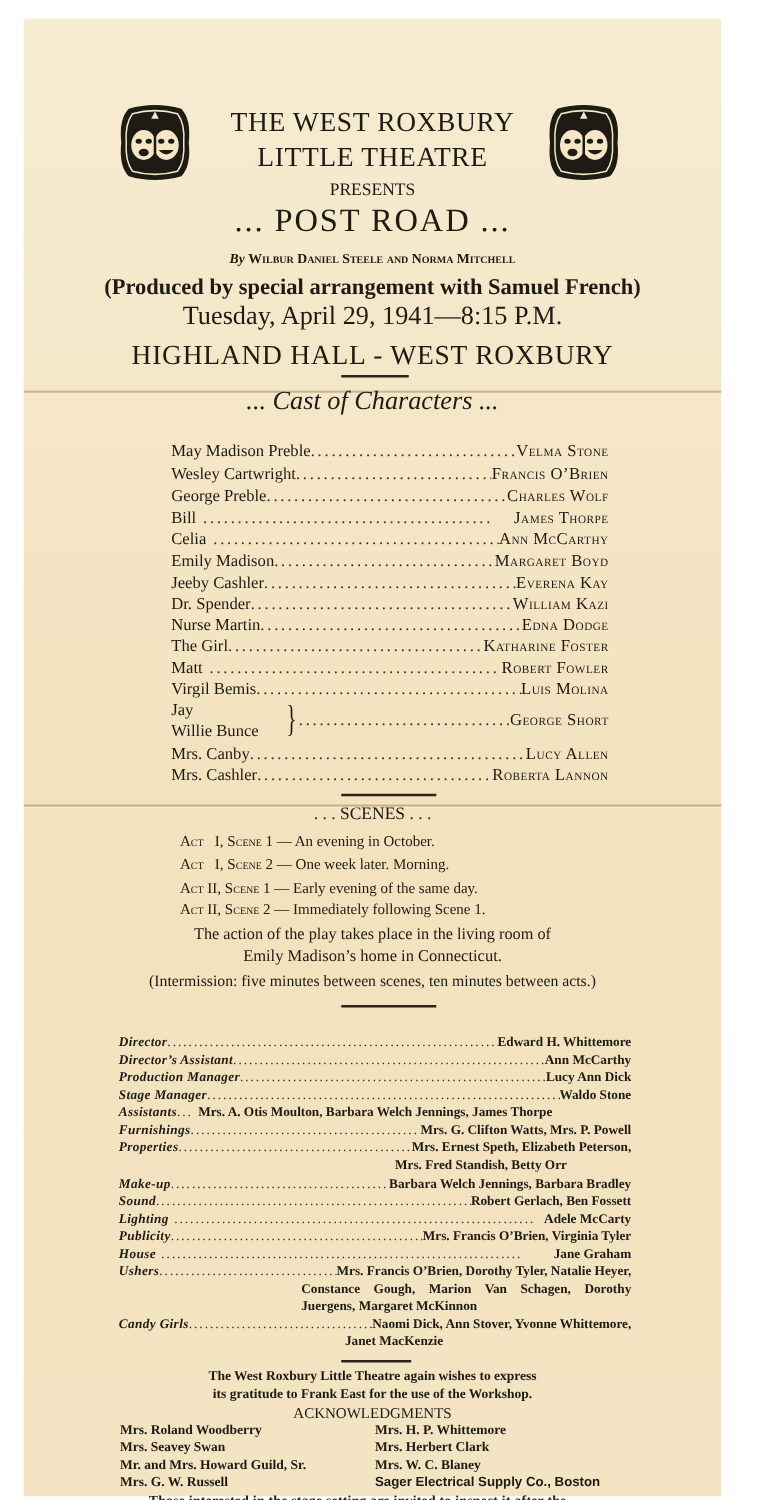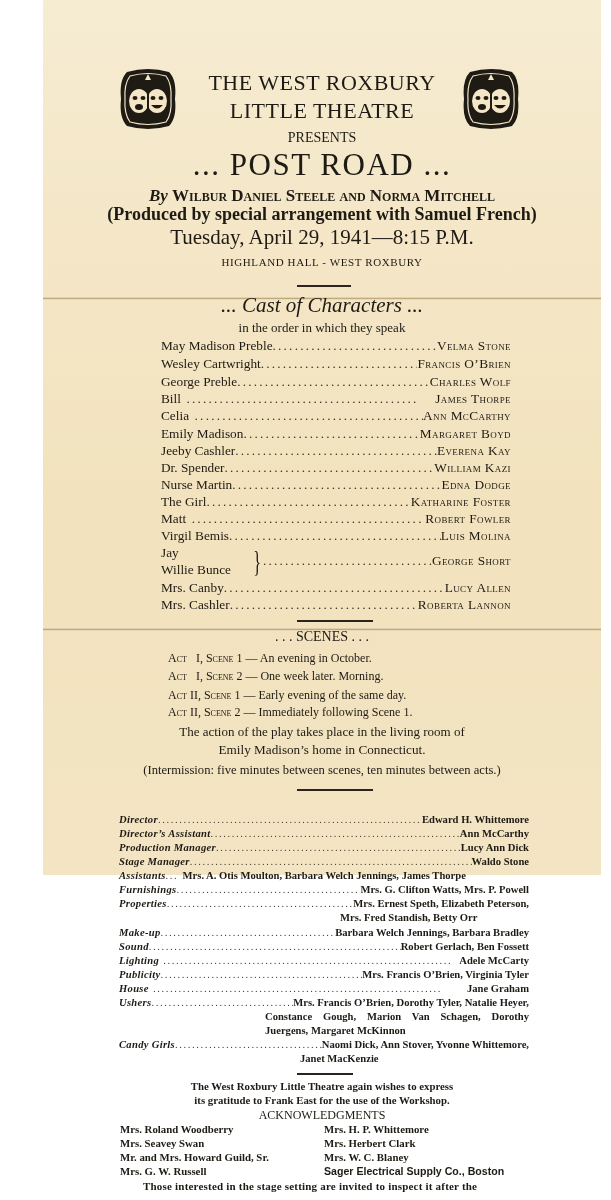--- a/index.html
+++ b/index.html
@@ -1,19 +1,19 @@
 <!DOCTYPE html>
 <html><head>
 <meta charset="utf-8">
 <style>
   html, body { margin:0; padding:0; background:#ffffff; }
   body { width:611px; height:1200px; position:relative; overflow:hidden;
          font-family:"Liberation Serif","DejaVu Serif",serif; color:#1e1a14; }
-  .paper { position:absolute; left:19px; top:0; width:558px; height:875px;
-           background:linear-gradient(180deg,#f6ecd2 0%,#f4e6c6 30%,#f2e2bd 60%,#f3e4c3 100%);margin-left:24px; }
+  .paper { position:absolute; left:19px; top:15px; width:558px; height:1182px;
+           background:linear-gradient(180deg,#f6ecd2 0%,#f4e6c6 30%,#f2e2bd 60%,#f3e4c3 100%); }
   .fold { position:absolute; left:0; width:558px; height:3px;
           background:linear-gradient(180deg,rgba(160,135,85,0) 0%,rgba(150,122,70,.55) 50%,rgba(255,248,228,.7) 100%); }
   .c { position:absolute; left:0; width:558px; text-align:center; white-space:nowrap; }
   .sc { font-variant:small-caps; }
   .logo { position:absolute; width:66px; height:66px; }
   .rule { position:absolute; height:2px; background:#2a241c; }
   .row { position:absolute; display:flex; align-items:baseline; white-space:nowrap; }
   .row .dots { flex:1; overflow:hidden; letter-spacing:2.2px; color:#3a3226; }
   .cast { left:118px; width:350px; font-size:13.3px; }
   .cast .actor { font-variant:small-caps; letter-spacing:.4px; }
@@ -57,32 +57,31 @@
     <ellipse cx="38" cy="32" rx="2.5" ry="2" fill="#1e1a14"></ellipse>
       <ellipse cx="46" cy="32" rx="2.5" ry="2" fill="#1e1a14"></ellipse>
     <path d="M36 39 Q42 46 48 39" fill="#1e1a14"></path>
     <rect x="32" y="10" width="2" height="46" fill="#1e1a14"></rect>
     <path d="M33 8 L36 14 L30 14Z" fill="#f4e6c6"></path>
   </svg>
 
   <div class="c" style="top:70px;font-size:22px;letter-spacing:.5px">THE WEST ROXBURY</div>
   <div class="c" style="top:98px;font-size:22px;letter-spacing:.5px">LITTLE THEATRE</div>
   <div class="c" style="top:130px;font-size:14px">PRESENTS</div>
-  <div class="c" style="top:147px;font-size:31px;letter-spacing:1.5px">... POST ROAD ...</div>
-  <div class="c" style="top:186px;font-size:17px;font-weight:bold">
+  <div class="c" style="top:147px;font-size:26px;letter-spacing:1.5px">... POST ROAD ...</div>
+  <div class="c" style="top:186px;font-size:11px;font-weight:bold">
     <i>By</i>
     <span class="sc">Wilbur Daniel Steele and Norma Mitchell</span>
   </div>
   <div class="c" style="top:204px;font-size:18px;font-weight:bold">(Produced by special arrangement with Samuel French)</div>
   <div class="c" style="top:225px;font-size:21px">Tuesday, April 29, 1941—8:15 P.M.</div>
-  <div class="c" style="top:256px;font-size:11px;letter-spacing:.6px">HIGHLAND HALL - WEST ROXBURY</div>
+  <div class="c" style="top:256px;font-size:22px;letter-spacing:.6px">HIGHLAND HALL - WEST ROXBURY</div>
   <div class="rule" style="left:254px;top:285px;width:54px"></div>
 
   <div class="c" style="top:293px;font-size:21px;font-style:italic">... Cast of Characters ...</div>
-  <div class="c" style="top:320px;font-size:13px">in the order in which they speak</div>
 
   <div class="row cast" style="top:338px">
       <span>May Madison Preble</span>
       <span class="dots">..........................................</span>
       <span class="actor">Velma Stone</span>
     </div>
   <div class="row cast" style="top:356px">
       <span>Wesley Cartwright</span>
       <span class="dots">..........................................</span>
       <span class="actor">Francis O’Brien</span>

